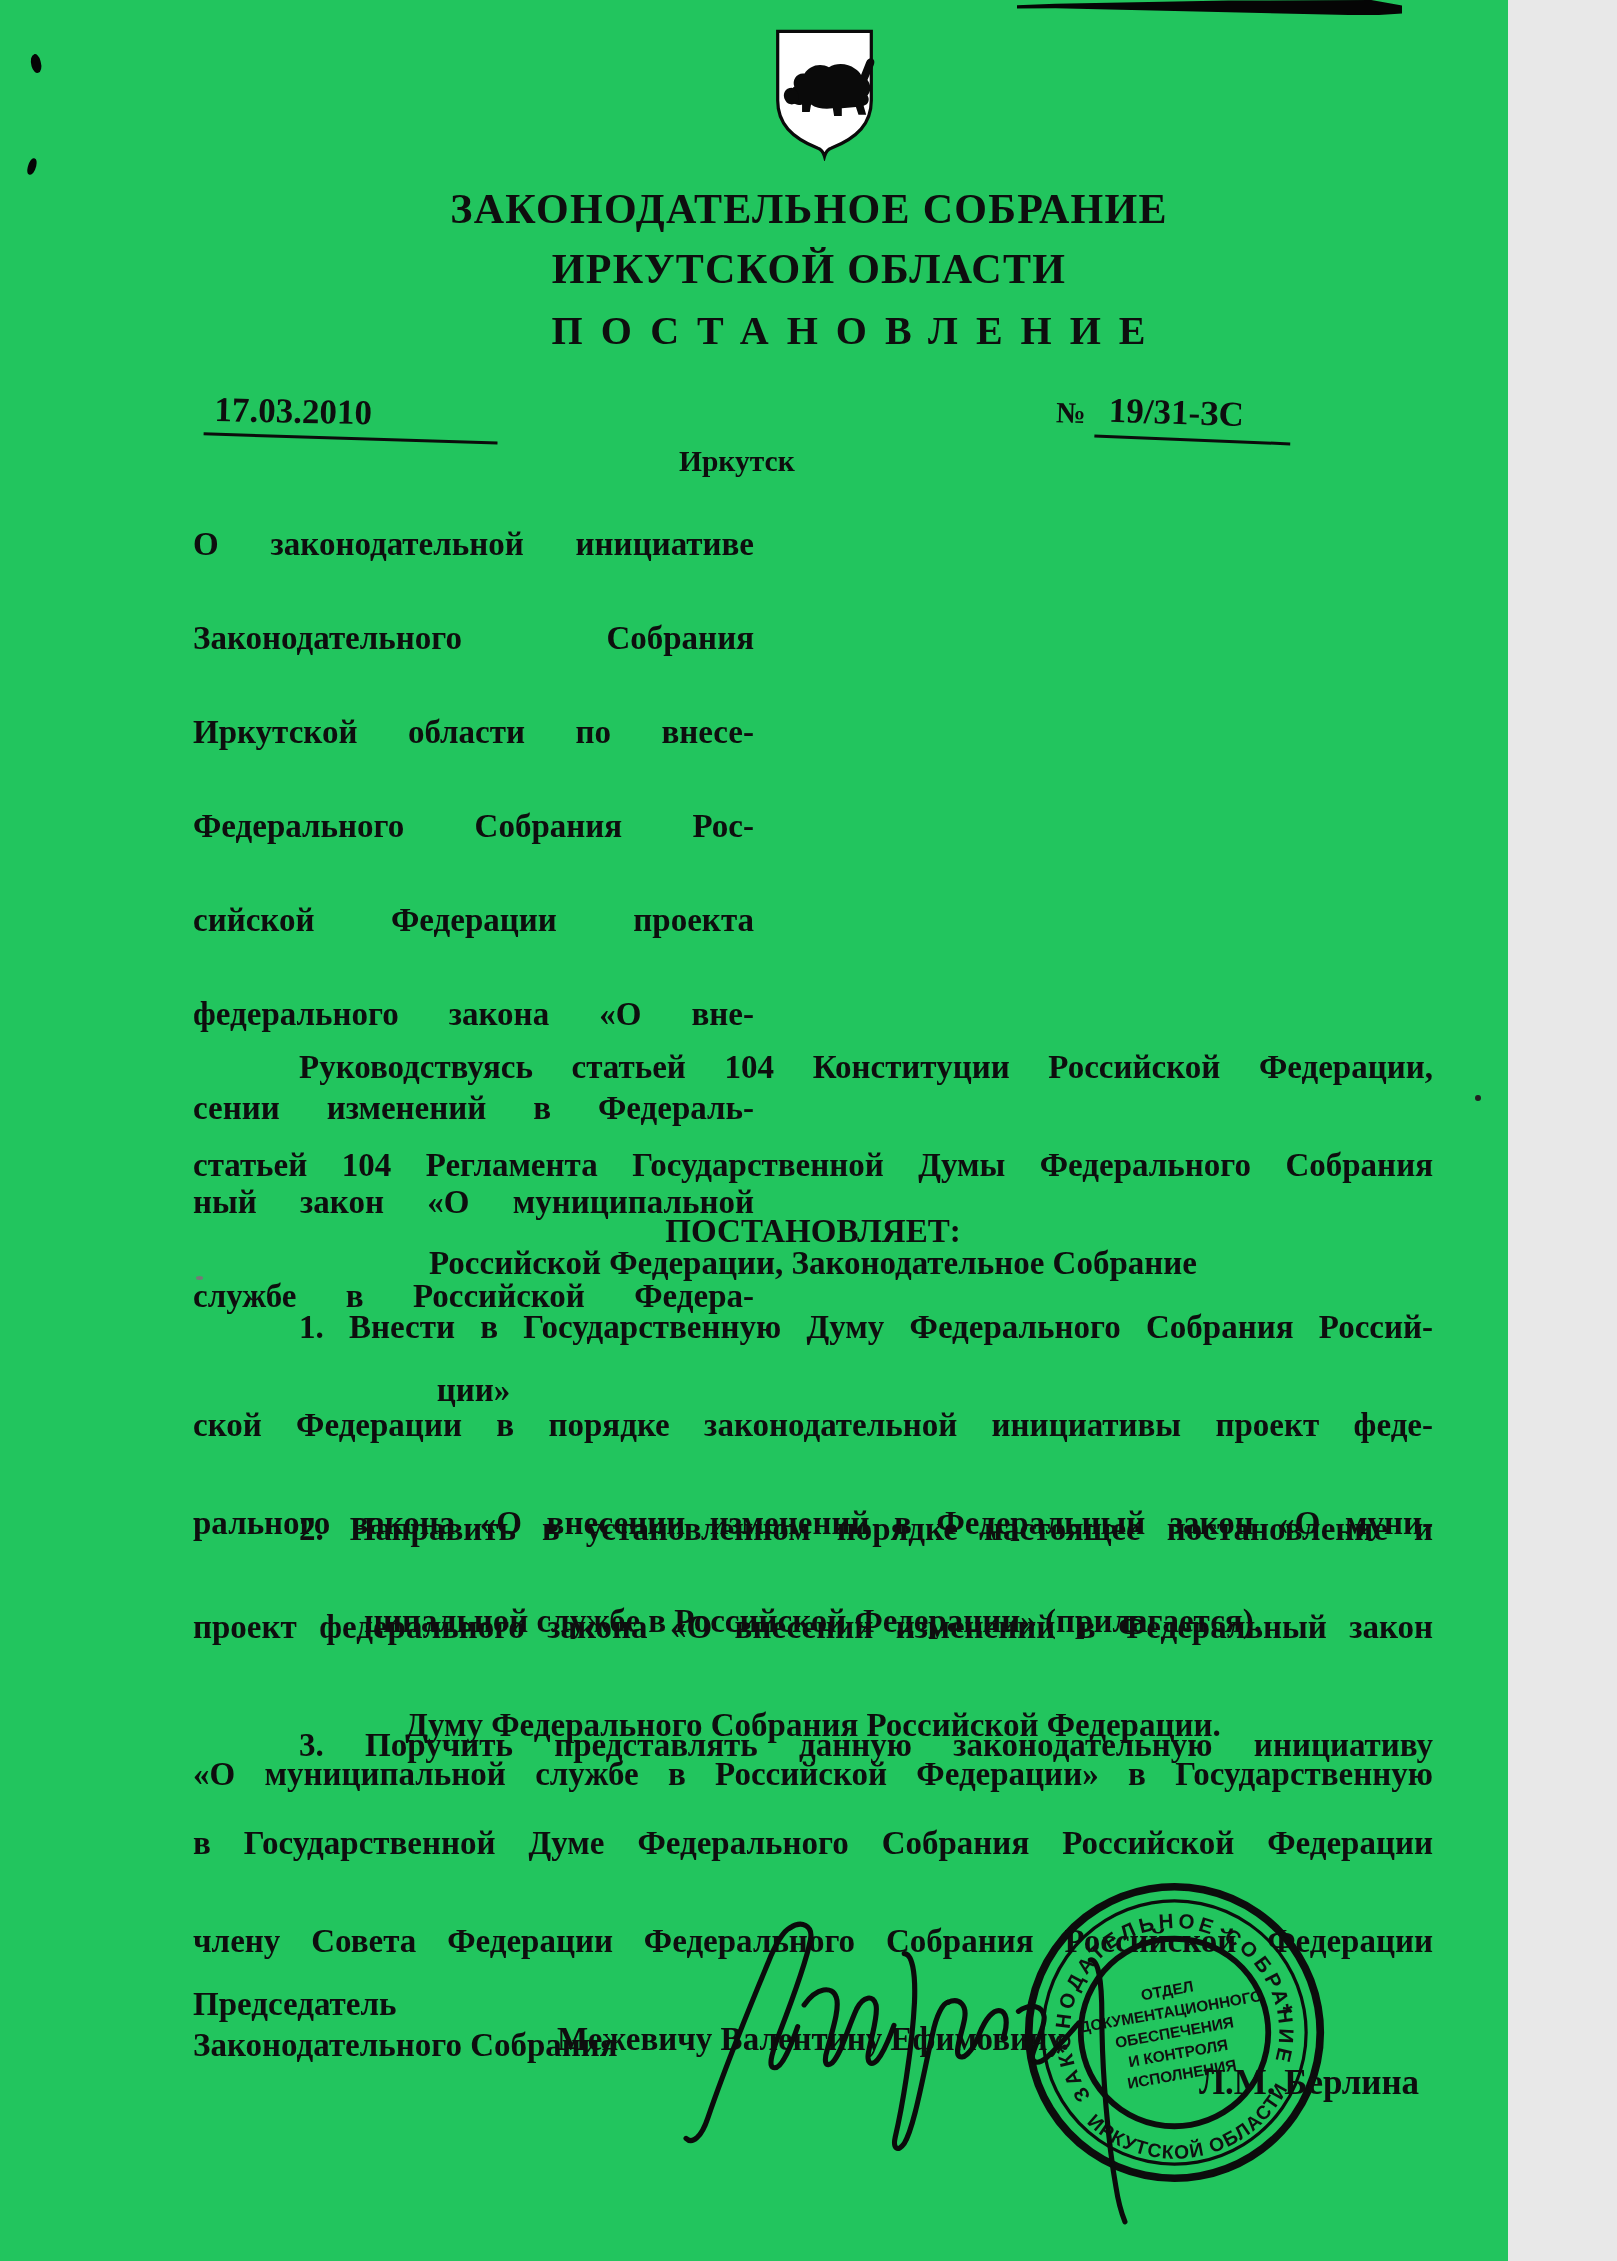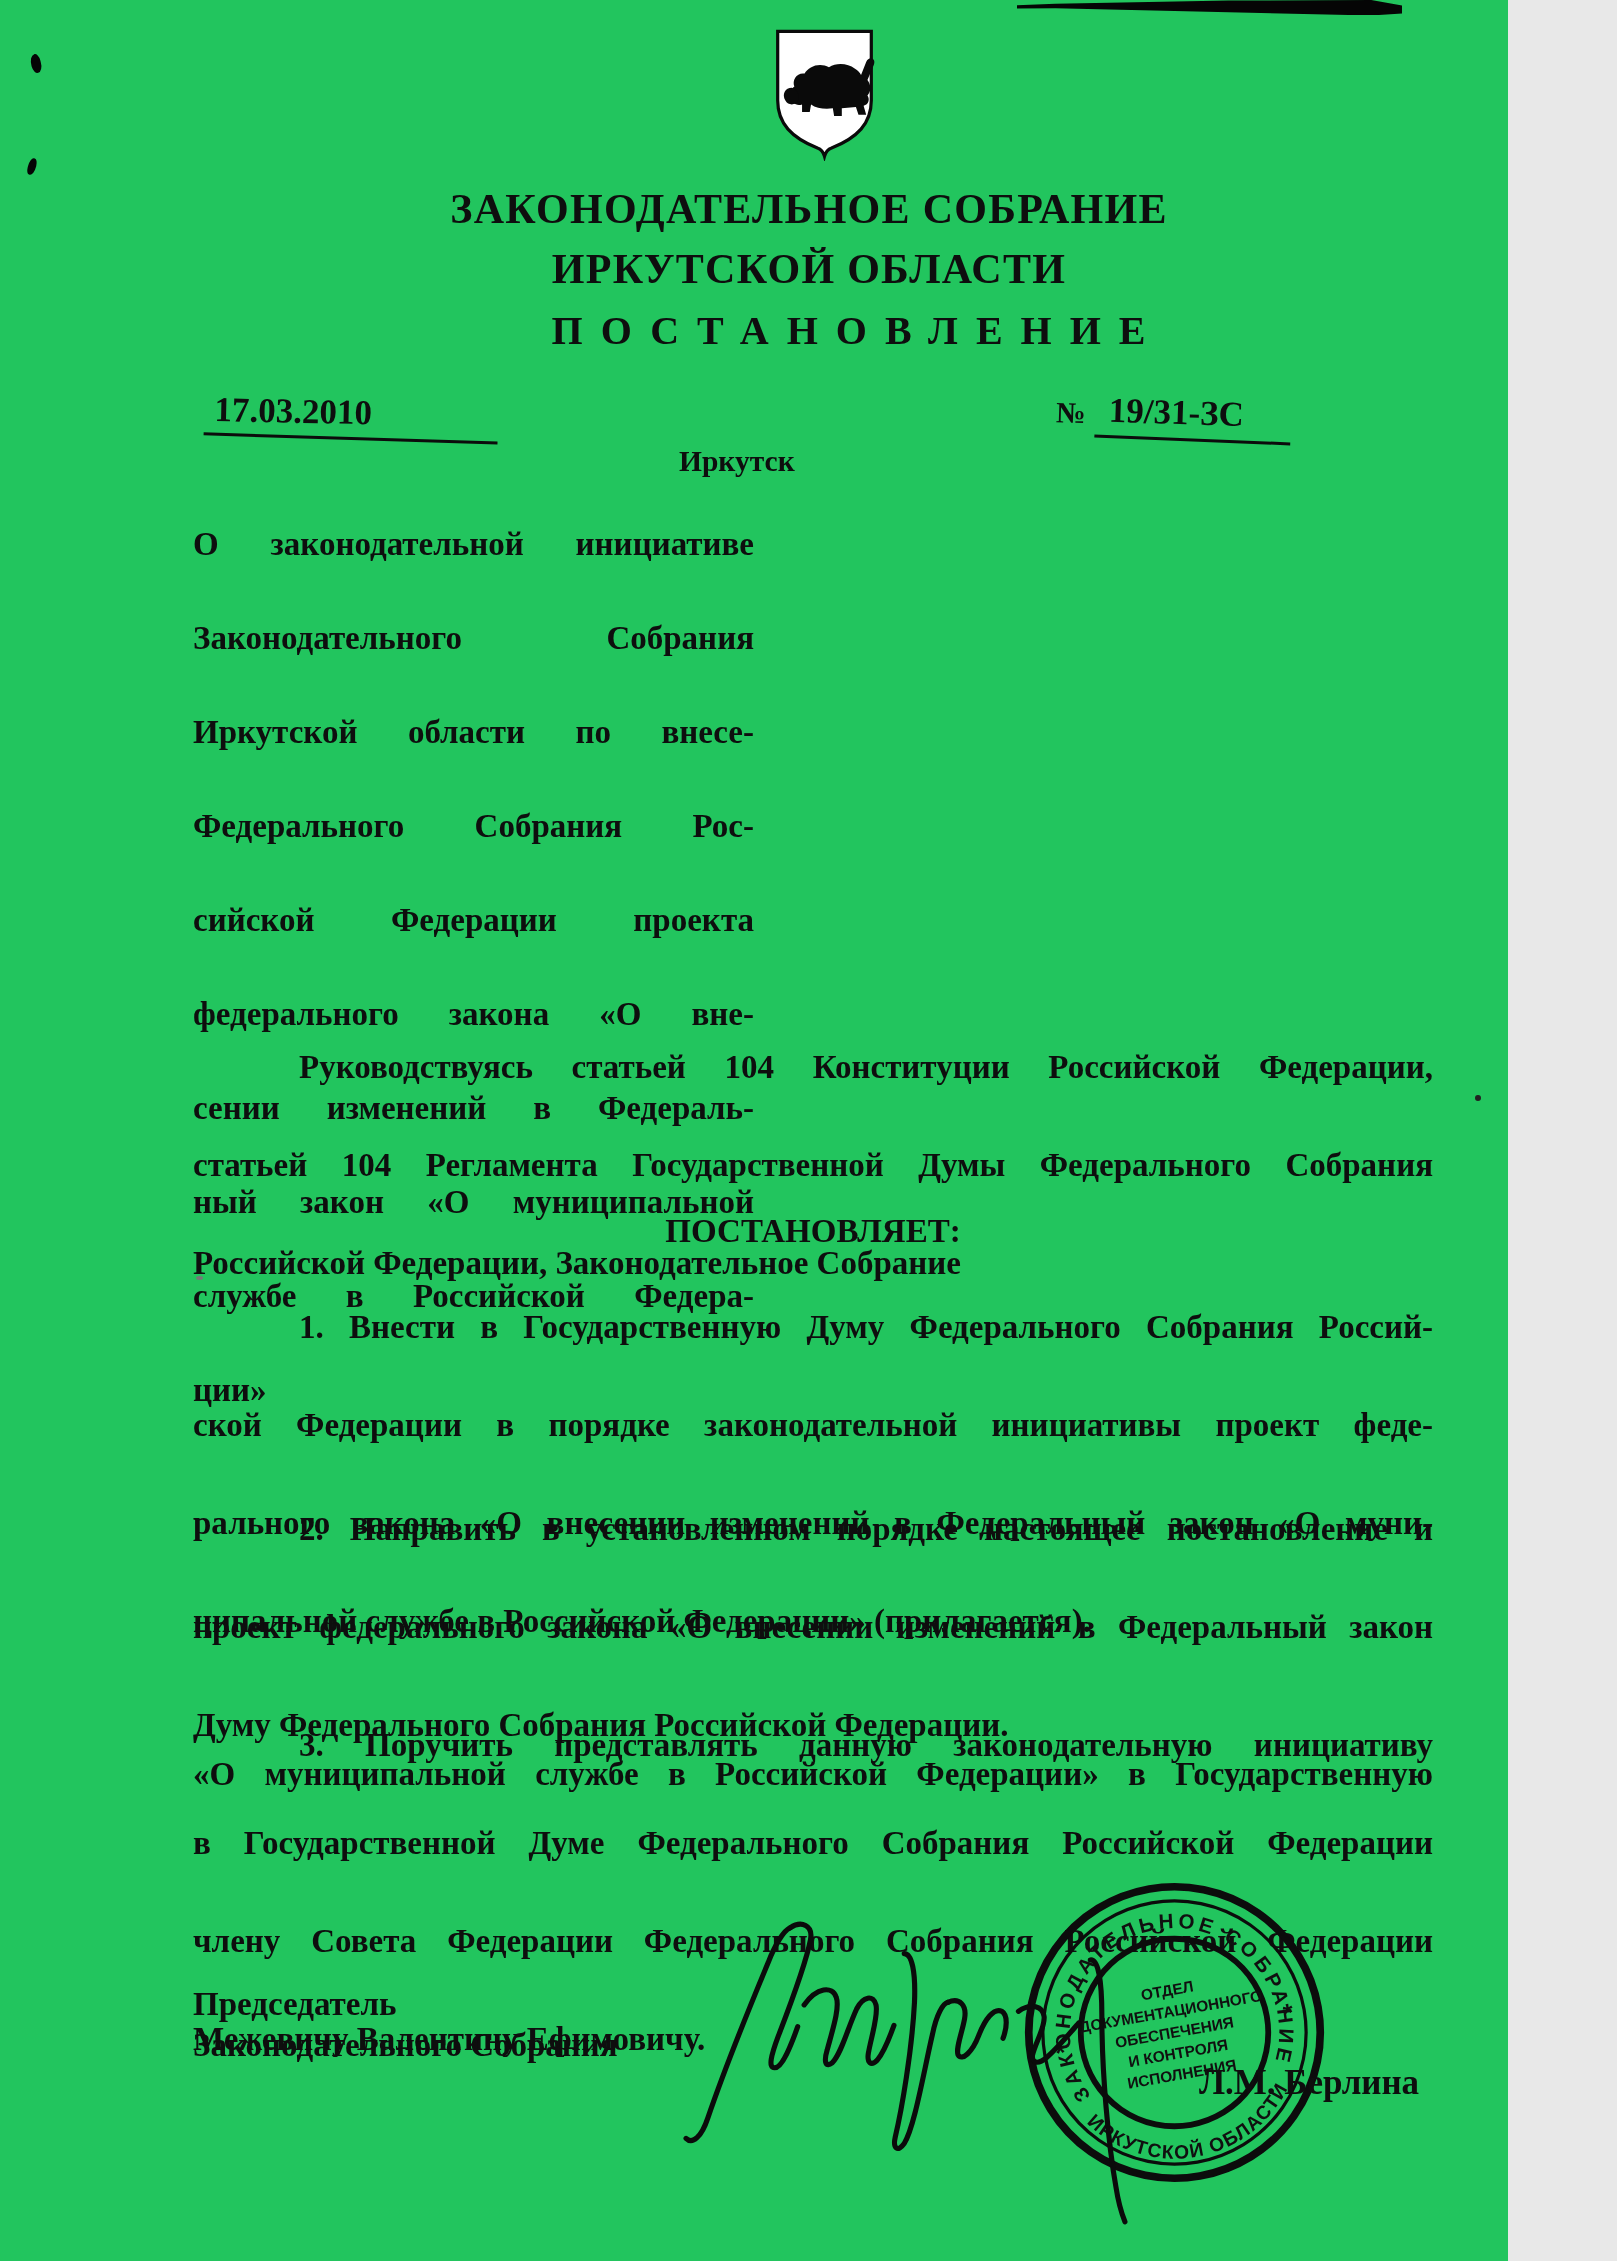--- a/index.html
+++ b/index.html
@@ -26,21 +26,21 @@
   .date-underline{margin-top:3.9px;width:294px;height:3.2px;background:#0c0c0c;transform:rotate(0.6deg);}
   .num-group{left:1056px;top:393px;width:244px;transform:rotate(1.8deg);}
   .num-row{display:flex;align-items:flex-end;font-size:35px;}
   .num-sign{font-size:29.5px;padding-right:23px;}
   .num-underline{margin-top:5.1px;margin-left:39px;width:196px;height:3.2px;background:#0c0c0c;transform:rotate(0.5deg);}
 
   .city{left:679px;top:445px;font-size:29.5px;}
 
   .lines .tl{text-align:justify;}
   .lines .tl::after{content:"";display:inline-block;width:100%;height:0;vertical-align:top;}
-  .lines .tl.last{text-align:left;}
+  .lines .tl.last{text-align:center;}
   .lines .tl.last::after{content:none;}
   .indented .tl.first{text-indent:106px;}
 
   .subject{left:193px;top:521px;width:561px;font-size:33px;line-height:47px;}
   .preamble{left:193px;top:1043px;width:1240px;font-size:33px;line-height:49px;}
   .resolves{left:193px;top:1213px;width:1240px;text-align:center;font-size:33px;}
   .item-1{left:193px;top:1303px;width:1240px;font-size:33px;line-height:49px;}
   .item-2{left:193px;top:1505px;width:1240px;font-size:33px;line-height:49px;}
   .item-3{left:193px;top:1721px;width:1240px;font-size:33px;line-height:49px;}
 

